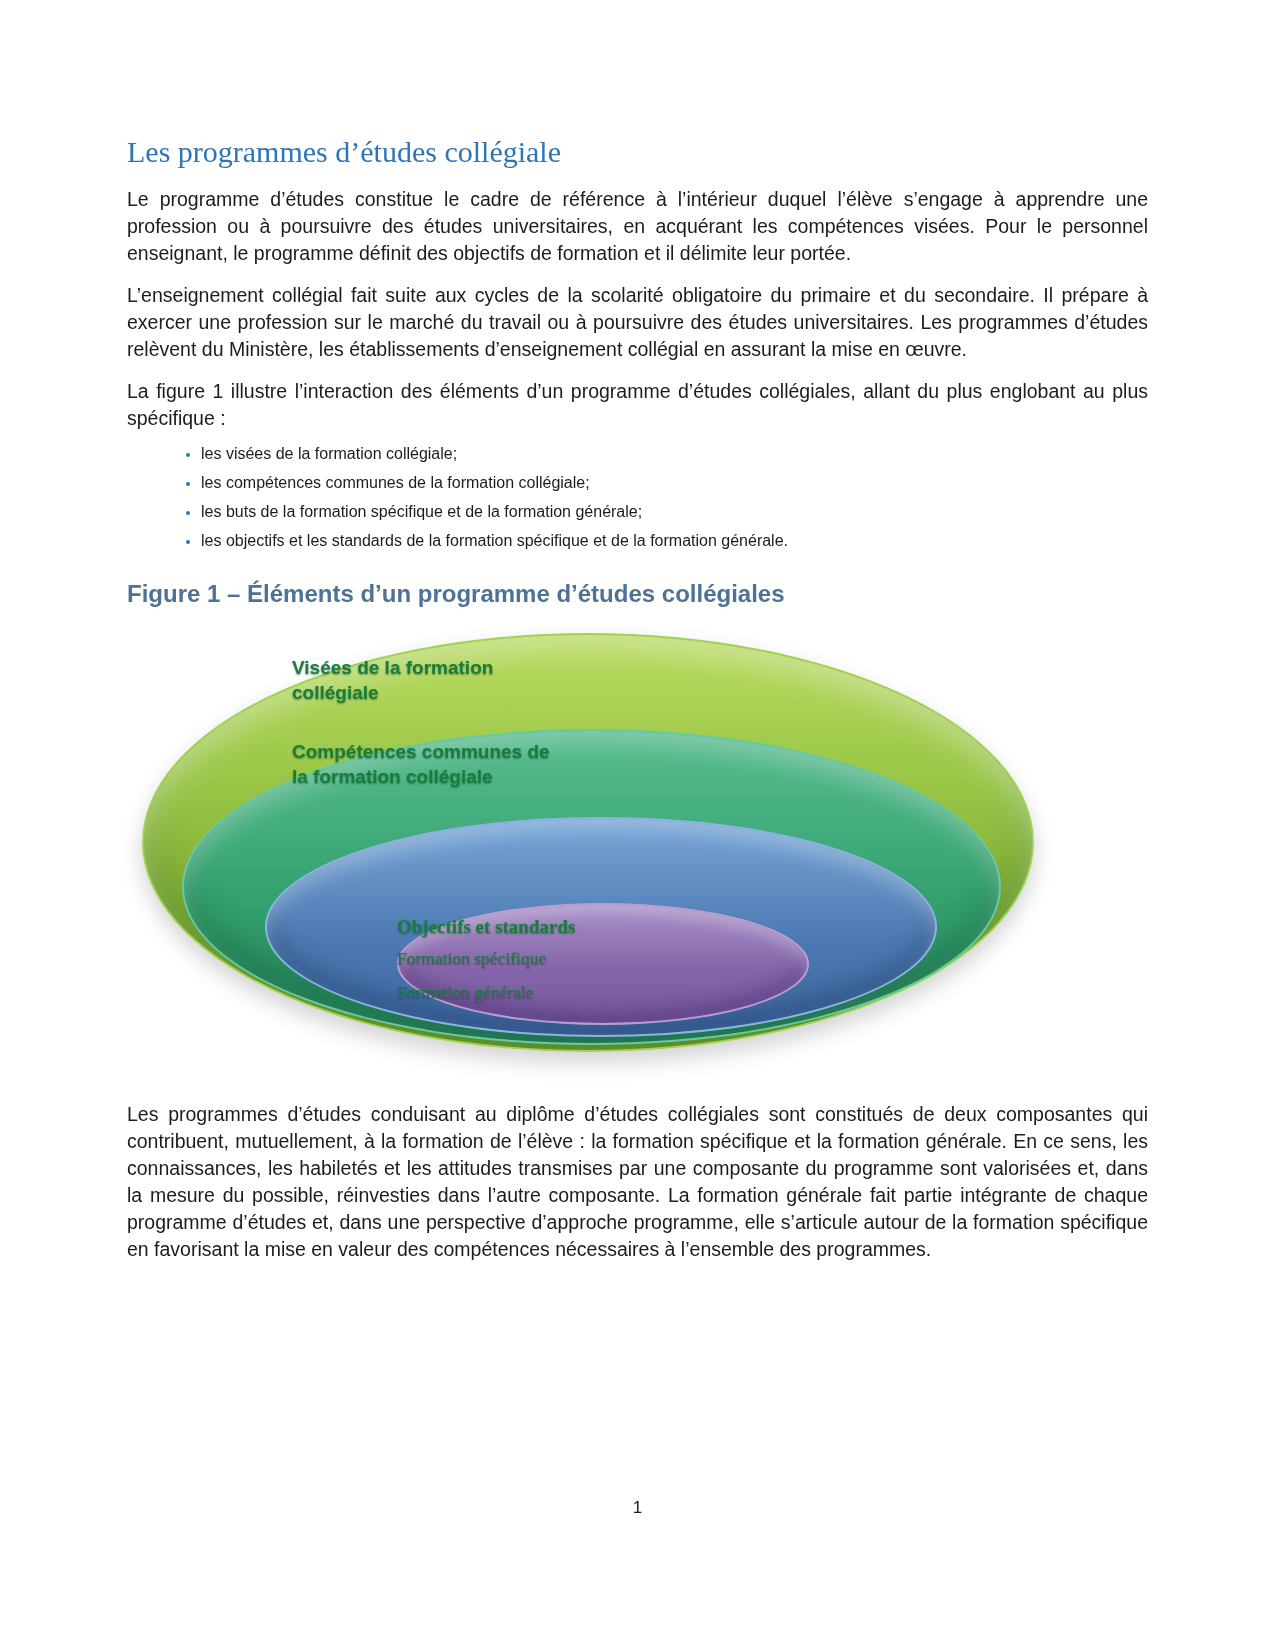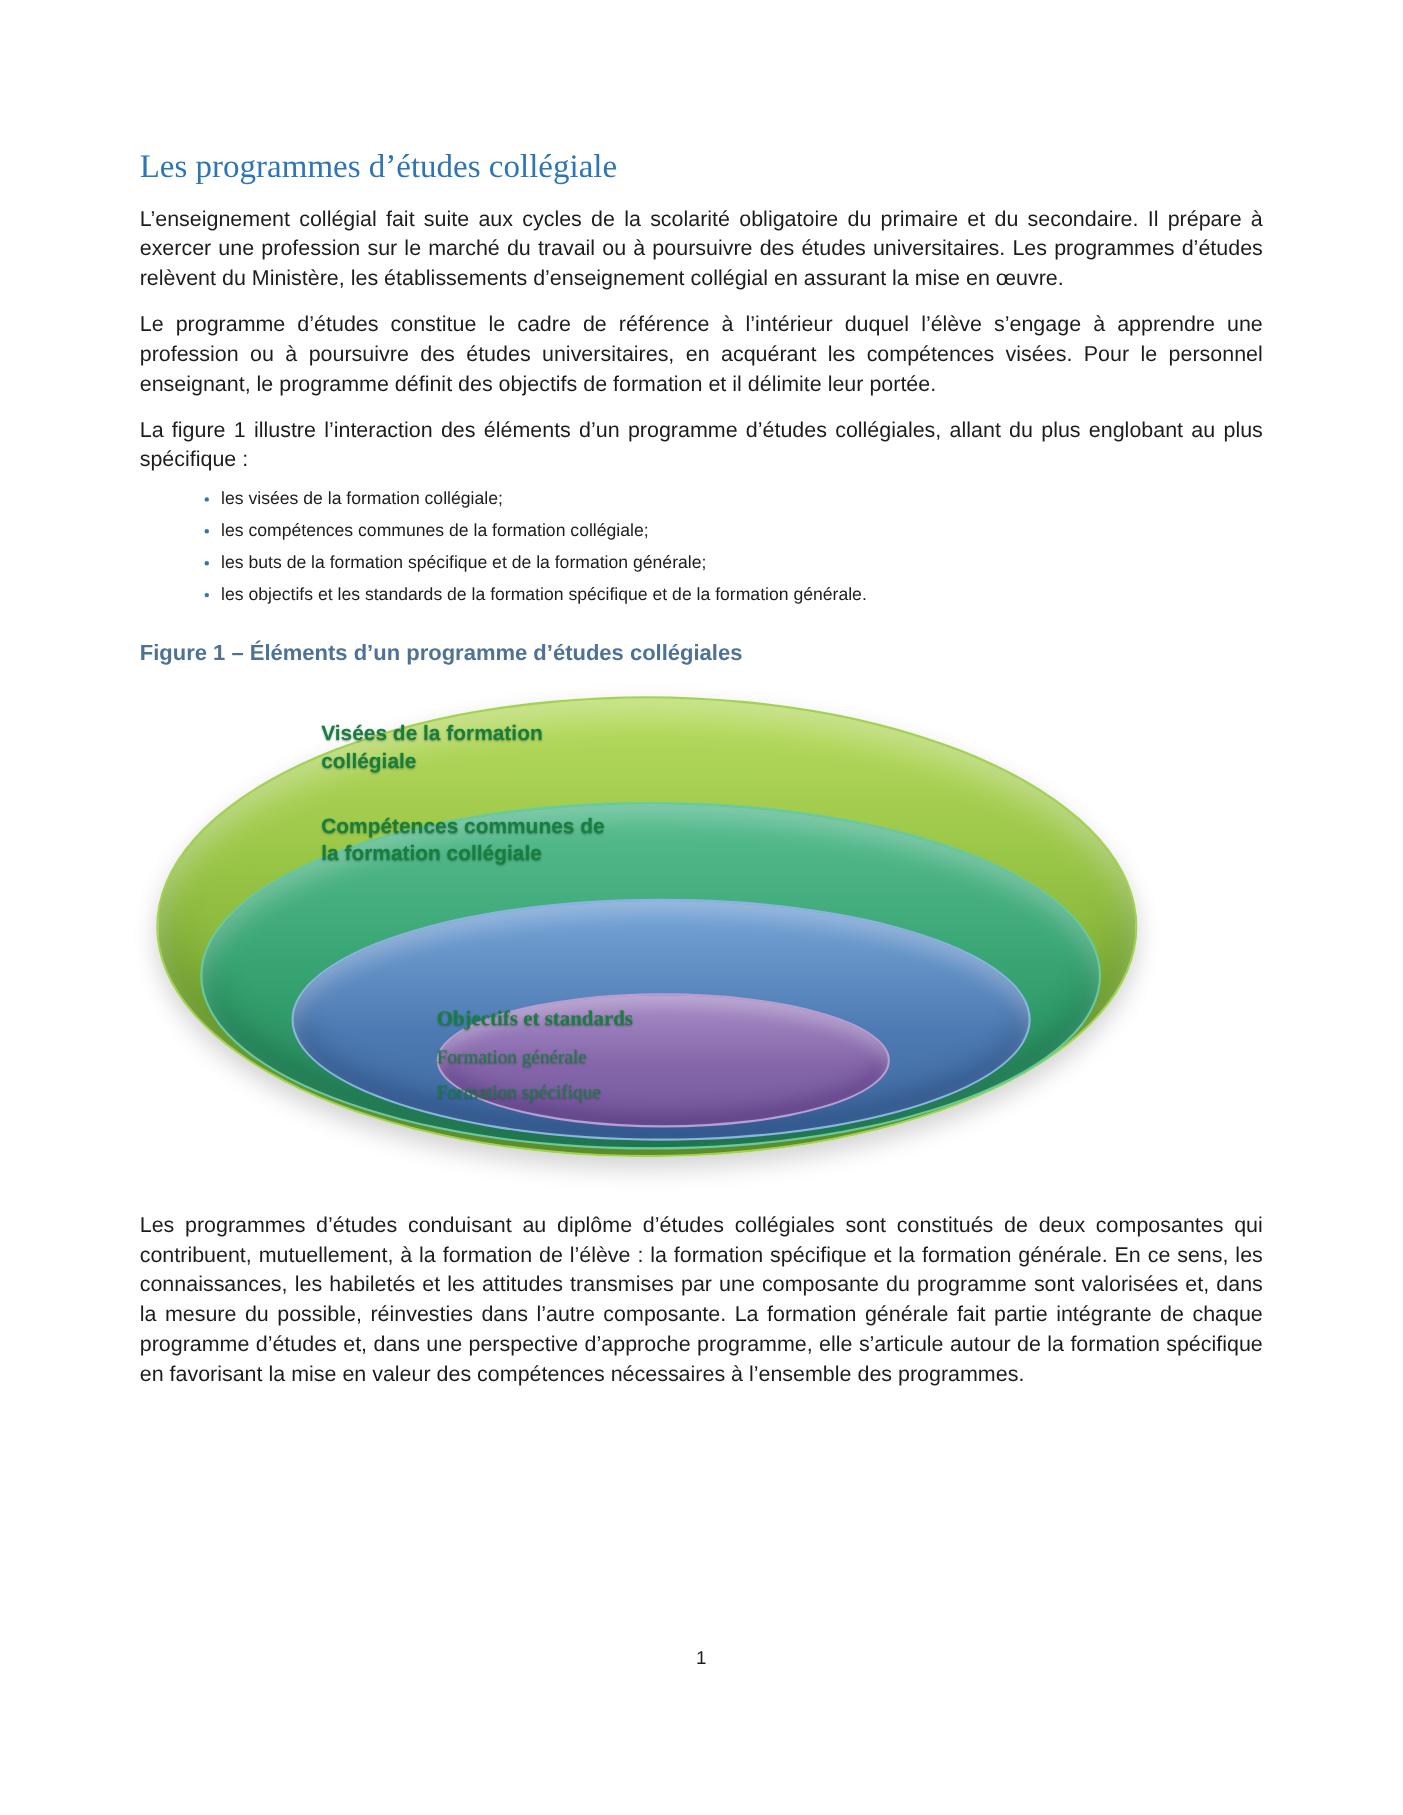--- a/index.html
+++ b/index.html
@@ -24,21 +24,21 @@
 
   ul.bullets {
     margin:2px 0 26px 0; padding-left:74px;
     font-size:16px; line-height:28px;
   }
   ul.bullets li { margin:0 0 1px 0; }
   ul.bullets li::marker { color:#2e75b6; font-size:0.85em; }
 
   .fig-caption {
     margin:0 0 26px 0;
-    font-size:20px; font-weight:bold; line-height:26px;
+    font-size:24px; font-weight:bold; line-height:26px;
     color:#4e7296;
   }
 
   .diagram { position:relative; width:1021px; height:442px; }
   .ellipse { position:absolute; border-radius:50%; }
   .e1 {
     left:15px; top:0; width:888px; height:415px;
     background:linear-gradient(to bottom, #b9dc60 0%, #97c445 38%, #7cab36 72%, #699a2e 100%);
     border:2px solid #a2d254;
     box-shadow: inset 0 14px 28px rgba(255,255,255,0.35), inset 0 -24px 40px rgba(40,90,10,0.32), 0 10px 22px rgba(0,0,0,0.18);
@@ -82,23 +82,23 @@
   }
 </style>
 </head>
 <body>
 
 <div class="page">
   <div class="content">
 
     <h1 class="doc-title">Les programmes d’études collégiale</h1>
 
+    <p class="para">Le programme d’études constitue le cadre de référence à l’intérieur duquel l’élève s’engage à apprendre une profession ou à poursuivre des études universitaires, en acquérant les compétences visées. Pour le personnel enseignant, le programme définit des objectifs de formation et il délimite leur portée.</p>
+
     <p class="para">L’enseignement collégial fait suite aux cycles de la scolarité obligatoire du primaire et du secondaire. Il prépare à exercer une profession sur le marché du travail ou à poursuivre des études universitaires. Les programmes d’études relèvent du Ministère, les établissements d’enseignement collégial en assurant la mise en œuvre.</p>
-
-    <p class="para">Le programme d’études constitue le cadre de référence à l’intérieur duquel l’élève s’engage à apprendre une profession ou à poursuivre des études universitaires, en acquérant les compétences visées. Pour le personnel enseignant, le programme définit des objectifs de formation et il délimite leur portée.</p>
 
     <p class="para lead">La figure 1 illustre l’interaction des éléments d’un programme d’études collégiales, allant du plus englobant au plus spécifique :</p>
 
     <ul class="bullets">
       <li>les visées de la formation collégiale;</li>
       <li>les compétences communes de la formation collégiale;</li>
       <li>les buts de la formation spécifique et de la formation générale;</li>
       <li>les objectifs et les standards de la formation spécifique et de la formation générale.</li>
     </ul>
 
@@ -116,22 +116,22 @@
       </div>
 
       <div class="lbl l2">
         <span>Compétences communes de</span><br>
         <span>la formation collégiale</span>
       </div>
 
 
       <div class="lbl l4">
         <div>Objectifs et standards</div>
+        <div class="sub">Formation spécifique</div>
         <div class="sub sub2">Formation générale</div>
-        <div class="sub">Formation spécifique</div>
       </div>
     </div>
 
     <p class="para body-para">Les programmes d’études conduisant au diplôme d’études collégiales sont constitués de deux composantes qui contribuent, mutuellement, à la formation de l’élève : la formation spécifique et la formation générale. En ce sens, les connaissances, les habiletés et les attitudes transmises par une composante du programme sont valorisées et, dans la mesure du possible, réinvesties dans l’autre composante. La formation générale fait partie intégrante de chaque programme d’études et, dans une perspective d’approche programme, elle s’articule autour de la formation spécifique en favorisant la mise en valeur des compétences nécessaires à l’ensemble des programmes.</p>
 
   </div>
 
   <div class="page-number">1</div>
 </div>
 

